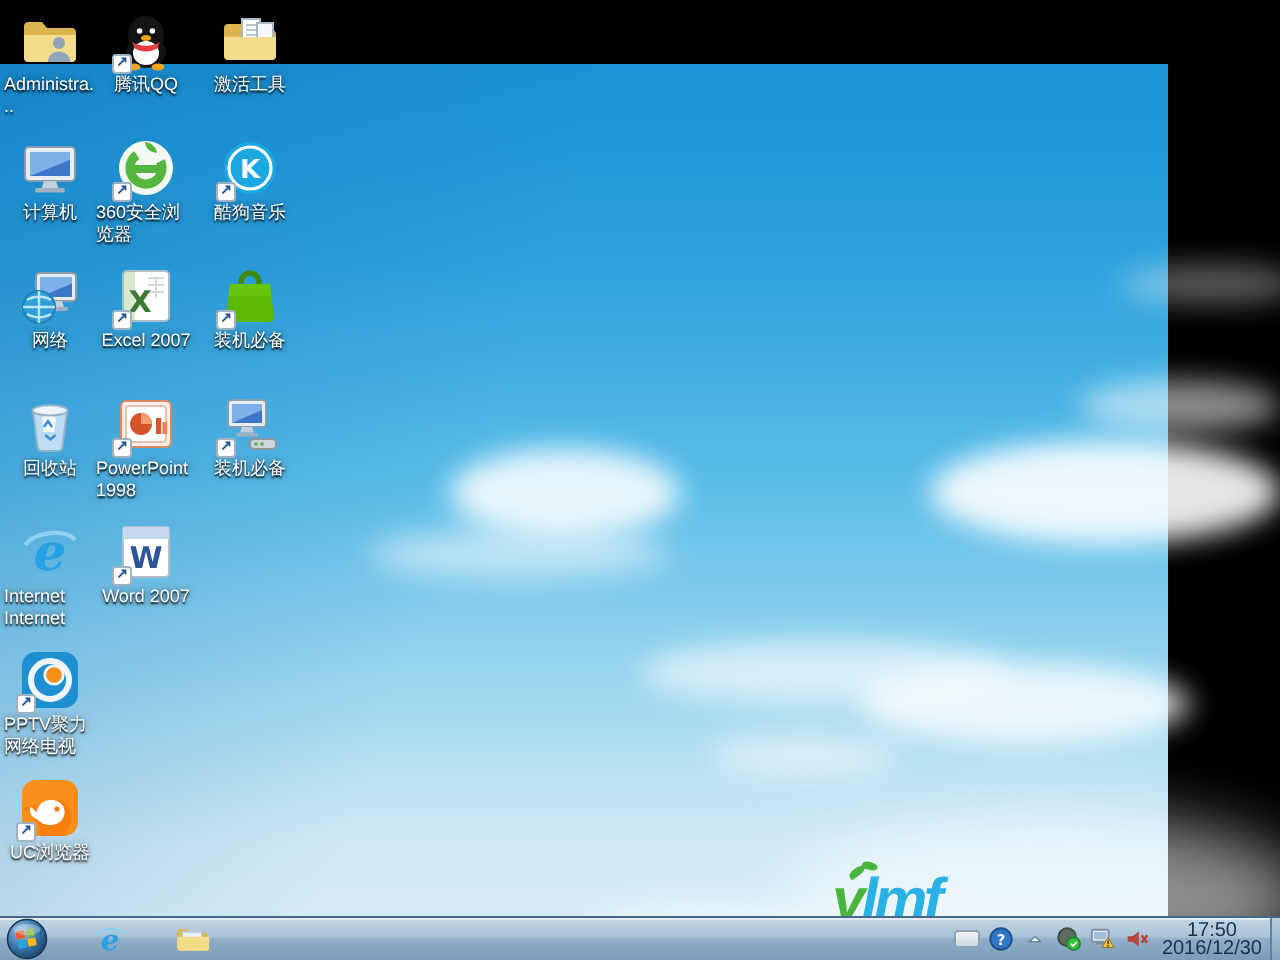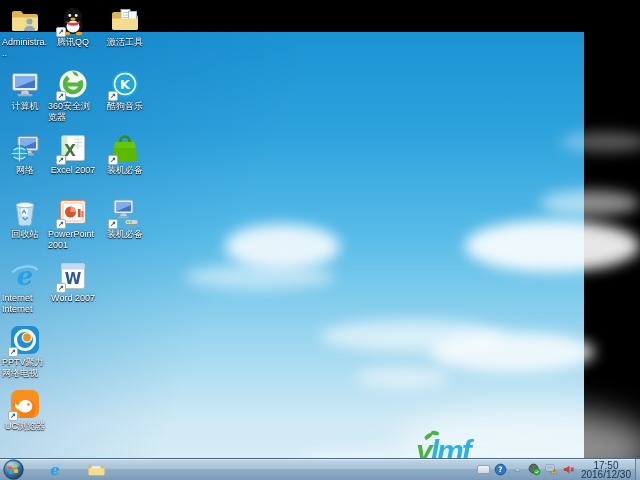--- a/index.html
+++ b/index.html
@@ -238,21 +238,21 @@
         <svg viewBox="0 0 32 32">
             <rect x="3.5" y="4.5" width="25" height="23" rx="2.5" fill="#fdf0e8" stroke="#d98a64"></rect>
             <rect x="6" y="7" width="20" height="18" rx="1.5" fill="#fff" stroke="#ecc0a8"></rect>
             <circle cx="13.5" cy="16" r="5.5" fill="#d6542c"></circle>
             <path d="M13.5 16V10.5a5.5 5.5 0 0 1 5.5 5.5z" fill="#f29e70"></path>
             <rect x="21" y="13" width="2.6" height="8" fill="#d6542c"></rect>
             <rect x="24.2" y="15" width="2.4" height="6" fill="#e8815a"></rect>
           </svg>
         <span class="arrow">↗</span>
       </div>
-      <div class="lbl">PowerPoint 2001</div>
+      <div class="lbl">PowerPoint 1998</div>
     </div>
 
     <div class="cell">
       <div class="ic">
         <svg viewBox="0 0 32 32">
             <rect x="4.5" y="3.5" width="23" height="25" rx="2" fill="#fff" stroke="#b0bec9"></rect>
             <rect x="4.5" y="3.5" width="23" height="6" fill="#c7d7ee"></rect>
             <text x="16" y="24" font-size="15" font-weight="bold" fill="#2b5797" text-anchor="middle" font-family="DejaVu Sans, sans-serif">W</text>
           </svg>
         <span class="arrow">↗</span>

